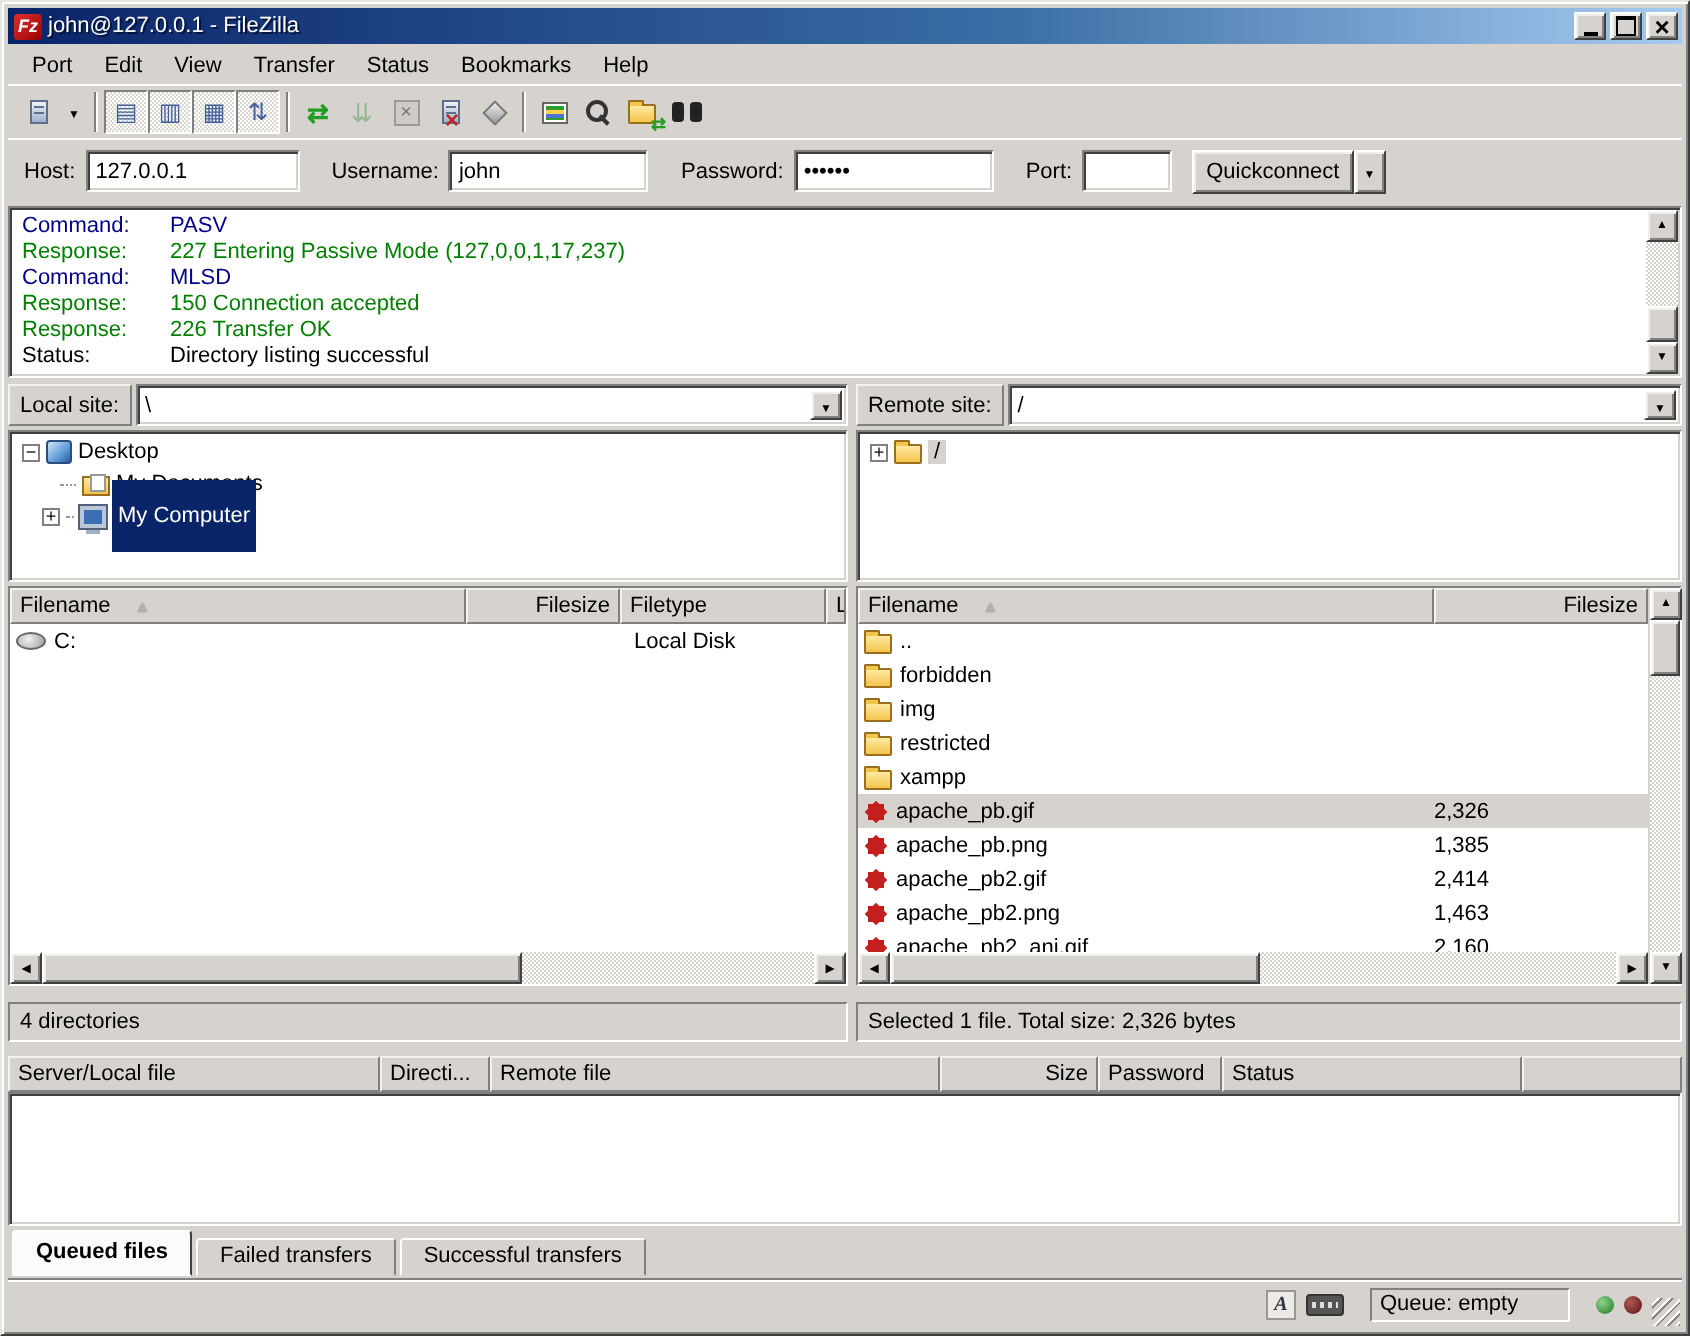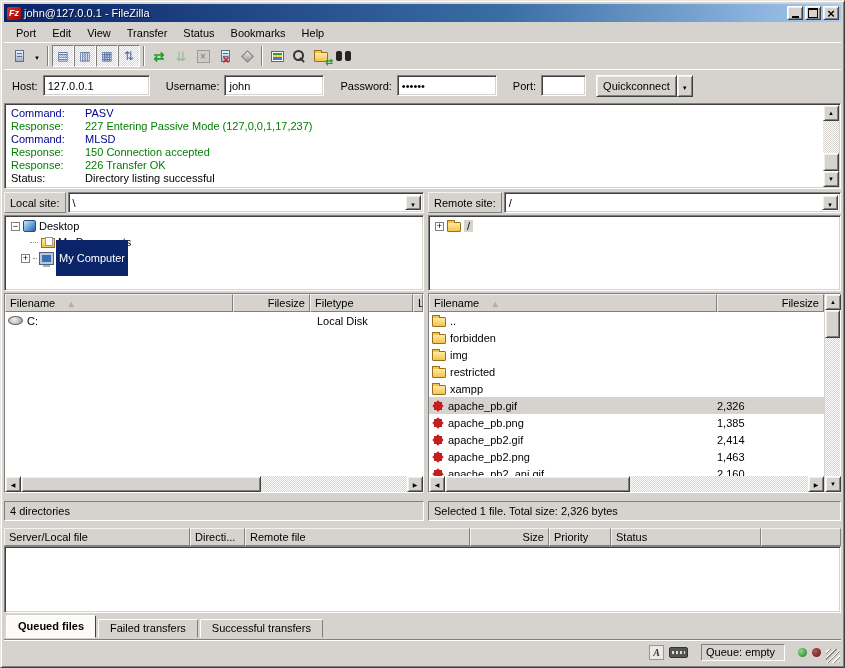--- a/index.html
+++ b/index.html
@@ -142,21 +142,21 @@
   .tab { height:19px; padding:2px 11px 0; margin-right:2px; background:#d6d3ce;
     border:1px solid; border-color:#fff #808080 #d6d3ce #fff; border-radius:2px 2px 0 0; }
   .tab.active { height:23px; padding-top:4px; background:#fcfbfa; font-weight:bold; border-color:#fff #404040 #fcfbfa #fff; }
 
   
   .statusbar { position:absolute; left:3px; right:3px; bottom:3px; height:25px; border-top:1px solid #808080;
     box-shadow:inset 0 1px 0 #fff; display:flex; align-items:center; justify-content:flex-end; padding:2px 20px 2px 4px; gap:5px; }
   .i-ascii { width:15px; height:15px; background:#eceae5; border:1px solid #9a968e; font:italic bold 10px "Liberation Serif",serif; color:#334; text-align:center; line-height:13px; }
   .i-badge { position:relative; width:19px; height:11px; background:#555; border:1px solid #333; border-radius:2px; }
   .i-badge::before { content:""; position:absolute; inset:3px 2px; background:repeating-linear-gradient(90deg,#ddd 0 2px,transparent 2px 4px); }
-  .queue-panel { width:84px; height:17px; padding:1px 4px; margin:0 8px; }
+  .queue-panel { width:100px; height:17px; padding:1px 4px; margin:0 8px; }
   .led { width:9px; height:9px; border-radius:50%; }
   .led-green { background:radial-gradient(circle at 35% 35%,#8fd48f,#1d7a1d); }
   .led-red { background:radial-gradient(circle at 35% 35%,#b05858,#5e1010); }
   .grip { position:absolute; right:1px; bottom:1px; width:14px; height:14px;
     background:repeating-linear-gradient(135deg,transparent 0 2px,#fff 2px 3px,#8a867e 3px 4px); }
 </style>
 </head>
 <body>
 
 <div class="window">
@@ -463,21 +463,21 @@
       <span class="colhdr" style="width:55px">
           <span>Directi...</span>
         </span>
       <span class="colhdr" style="width:225px">
           <span>Remote file</span>
         </span>
       <span class="colhdr right" style="width:79px">
           <span>Size</span>
         </span>
       <span class="colhdr" style="width:62px">
-          <span>Priority</span>
+          <span>Password</span>
         </span>
       <span class="colhdr" style="width:150px">
           <span>Status</span>
         </span>
       <span class="colhdr" style="flex:1"></span>
     </div>
     <div class="queue-body sunkw"></div>
   </div>
 
   <div class="tabsrow">

